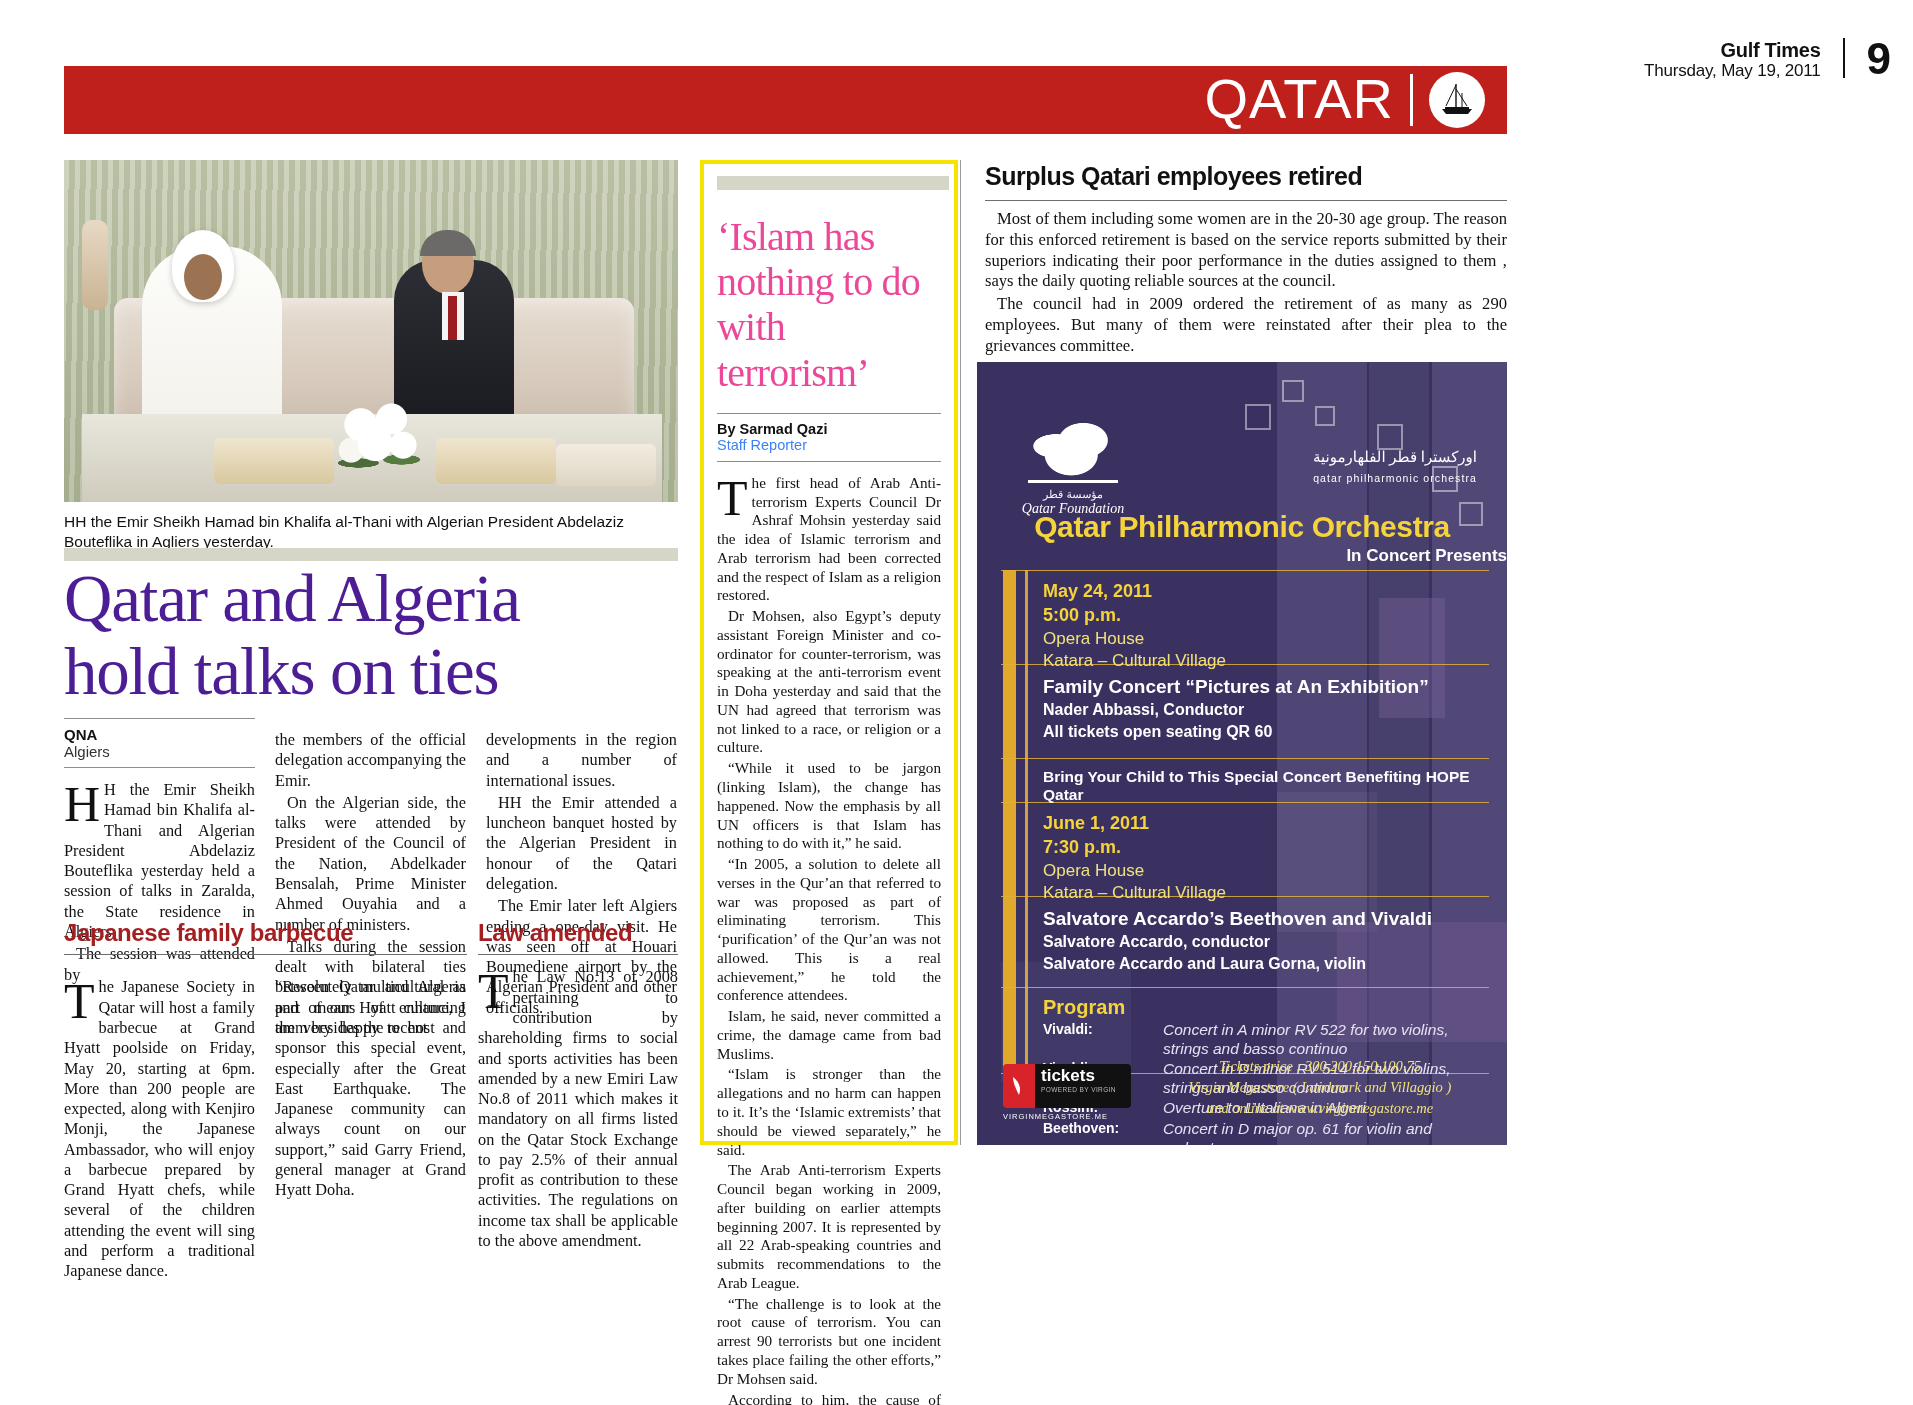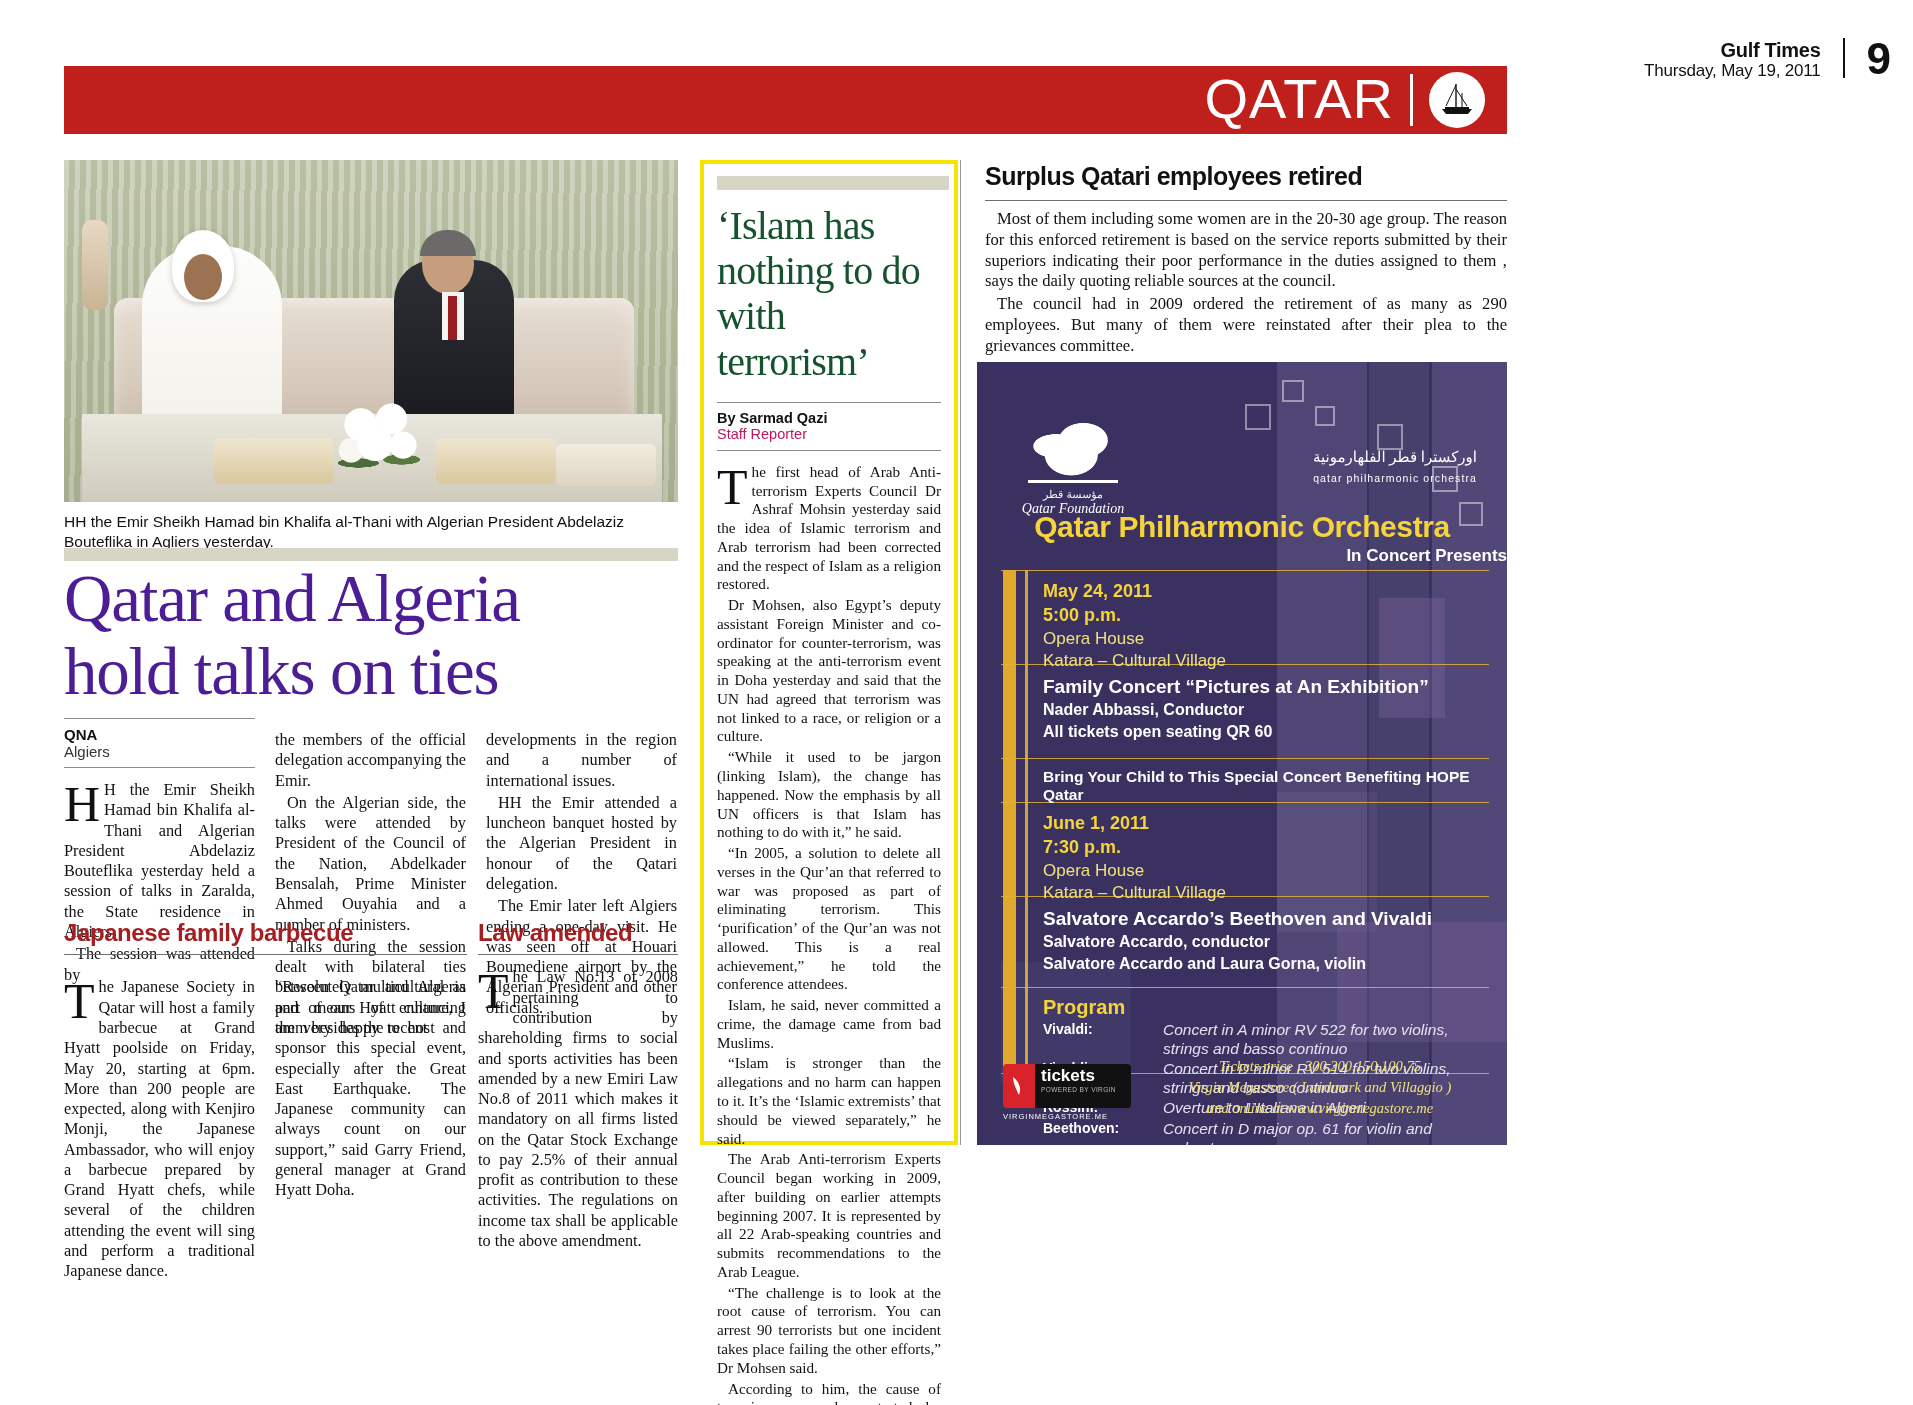--- a/index.html
+++ b/index.html
@@ -156,25 +156,25 @@
   .sub-rule { height:1px; background:#6e6e6e; margin-top:8px; }
 
   
   .centerbox {
     position:absolute; left:700px; top:160px; width:258px; height:985px;
     border:4px solid #f5e400; background:#fff; padding:12px 13px 10px 13px;
   }
   .cb-swatch { width:232px; height:14px; background:#d5d6c6; }
   .cb-head {
     font-family:"Liberation Serif", serif; font-size:40px; line-height:1.13;
-    letter-spacing:-0.8px; color:#14532d; margin-top:13px;
+    letter-spacing:-0.8px; color:#ec4899; margin-top:24px;
   }
   .cb-rule { height:1px; background:#8d8d8d; margin-top:18px; }
   .cb-by { font-family:"Liberation Sans", sans-serif; font-weight:bold; font-size:14.5px; margin-top:7px; color:#111;}
-  .cb-role { font-family:"Liberation Sans", sans-serif; font-size:14.5px; color:#be185d; }
+  .cb-role { font-family:"Liberation Sans", sans-serif; font-size:14.5px; color:#3b82f6; }
   .cb-rule2 { height:1px; background:#8d8d8d; margin-top:8px; }
   .cb-body { margin-top:10px; }
   .cb-body p { font-size:15.2px; line-height:1.235; text-align:justify; text-indent:11px; color:#111; }
   .cb-body p.first { text-indent:0; }
 
   
   .right-col { position:absolute; left:985px; top:162px; width:522px; }
   .r-head {
     font-family:"Liberation Sans", sans-serif; font-weight:bold;
     font-size:25px; letter-spacing:-0.5px; color:#111;

